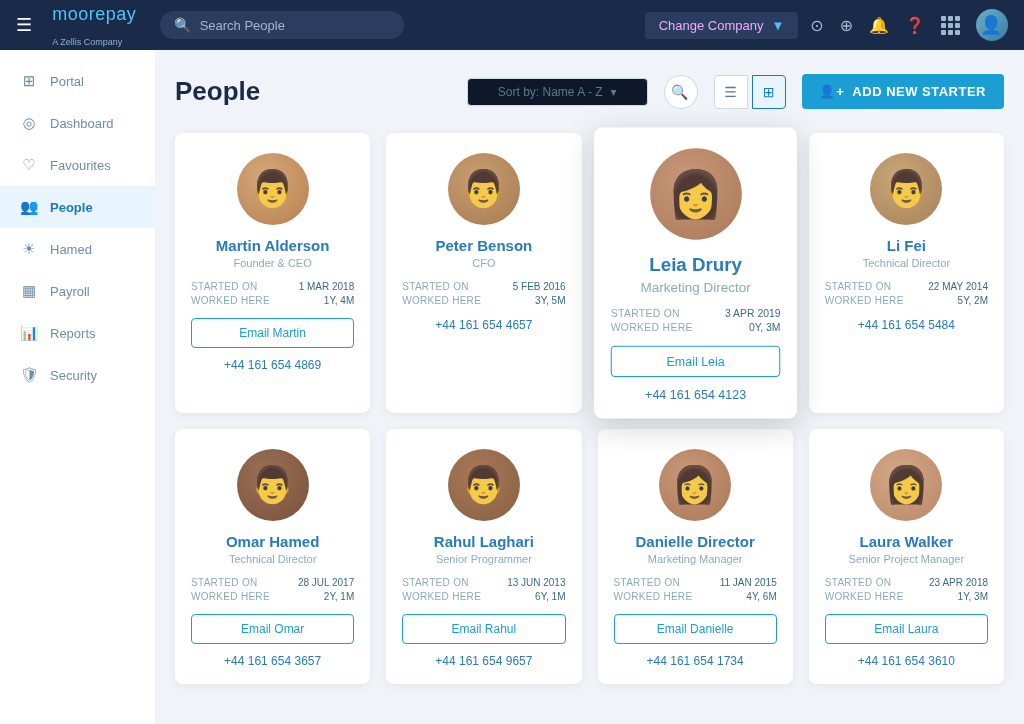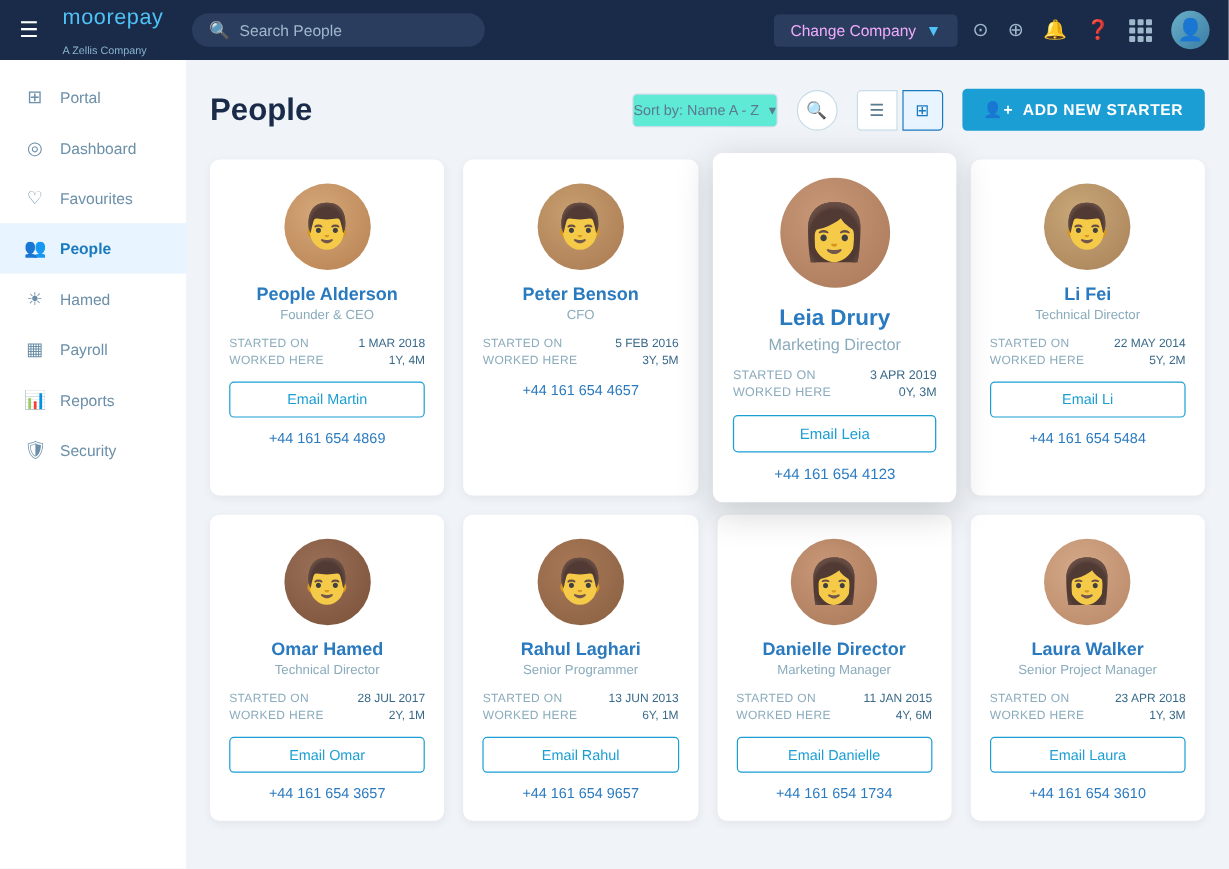--- a/index.html
+++ b/index.html
@@ -114,23 +114,23 @@
       align-items: center;
       margin-bottom: 24px;
       gap: 16px;
     }
     .page-title { font-size: 26px; font-weight: 600; color: #1a2b4a; flex: 1; }
     .sort-dropdown {
       display: flex;
       align-items: center;
       border: 1.5px solid #c8dce8;
       border-radius: 4px;
-      padding: 6px 0;
+      padding: 6px 30px;
       gap: 8px;
-      background: #5eead4;
+      background: #0f172a;
       cursor: pointer;
       font-size: 12px;
       color: #5a7a90;
     }
     .sort-dropdown .arrow { color: #5a7a90; }
     .search-circle-btn {
       width: 34px; height: 34px; border-radius: 50%;
       border: 1.5px solid #c8dce8;
       background: white;
       display: flex; align-items: center; justify-content: center;
@@ -351,21 +351,21 @@
         <span>👤+</span>
         <span>ADD NEW STARTER</span>
       </button>
     </div>
 
     <div class="cards-grid" id="cards-container">
     <div class="person-card">
     <div class="card-avatar face-martin" style="width:72px;height:72px;">
       <span style="font-size:36px;filter:grayscale(0.2);">👨</span>
     </div>
-    <div class="card-name" style="font-size:15px">People Alderson</div>
+    <div class="card-name" style="font-size:15px">Martin Alderson</div>
     <div class="card-title" style="font-size:11px">Founder &amp; CEO</div>
     <div class="card-info">
       <div class="card-info-row">
         <span>STARTED ON</span>
         <span class="val">1 MAR 2018</span>
       </div>
       <div class="card-info-row">
         <span>WORKED HERE</span>
         <span class="val">1Y, 4M</span>
       </div>
@@ -419,21 +419,20 @@
     <div class="card-info">
       <div class="card-info-row">
         <span>STARTED ON</span>
         <span class="val">22 MAY 2014</span>
       </div>
       <div class="card-info-row">
         <span>WORKED HERE</span>
         <span class="val">5Y, 2M</span>
       </div>
     </div>
-    <button class="email-btn">Email Li</button>
     <div class="phone">+44 161 654 5484</div>
   </div>
         <div class="person-card">
     <div class="card-avatar face-omar" style="width:72px;height:72px;">
       <span style="font-size:36px;filter:grayscale(0.2);">👨</span>
     </div>
     <div class="card-name" style="font-size:15px">Omar Hamed</div>
     <div class="card-title" style="font-size:11px">Technical Director</div>
     <div class="card-info">
       <div class="card-info-row">

